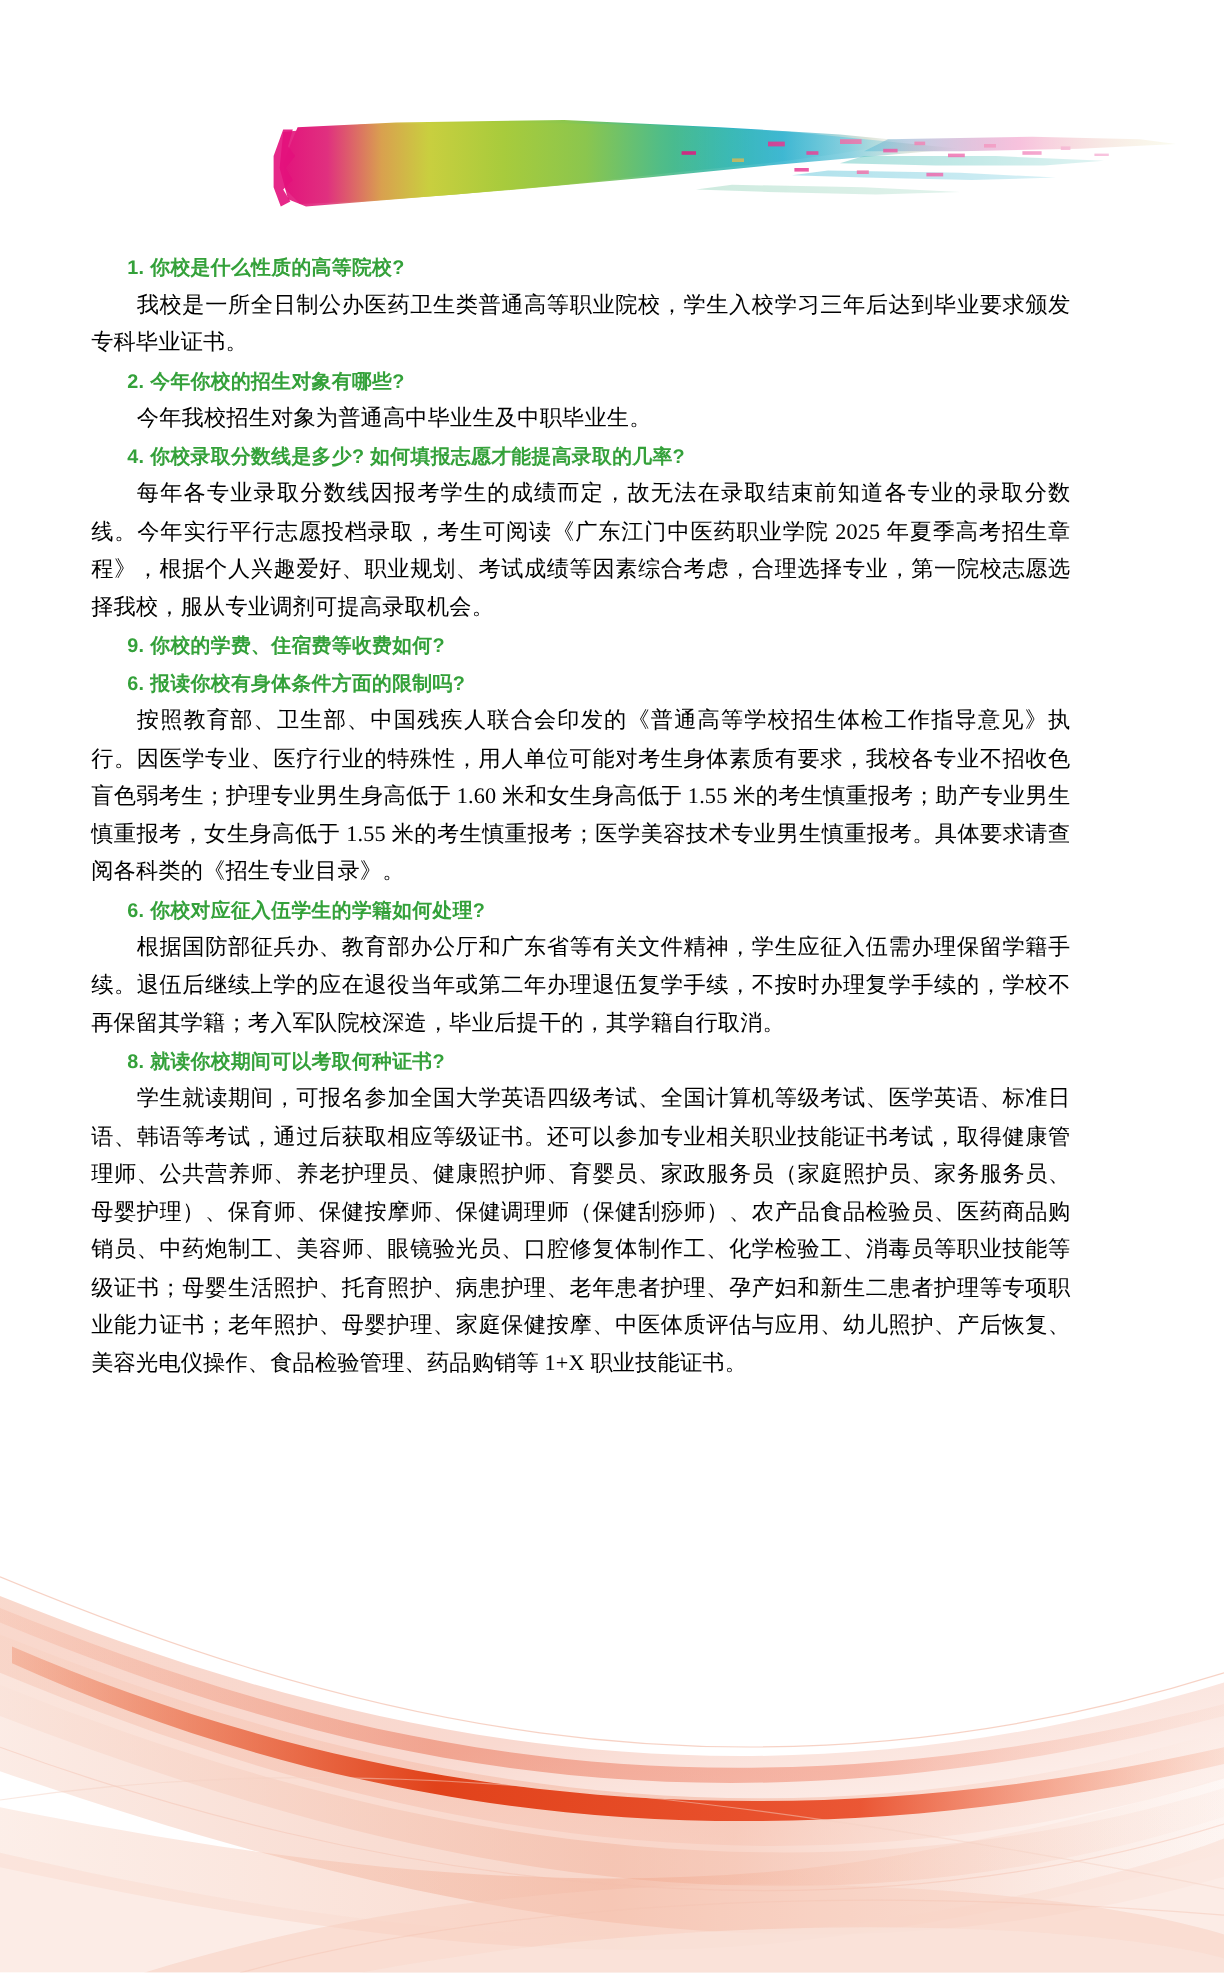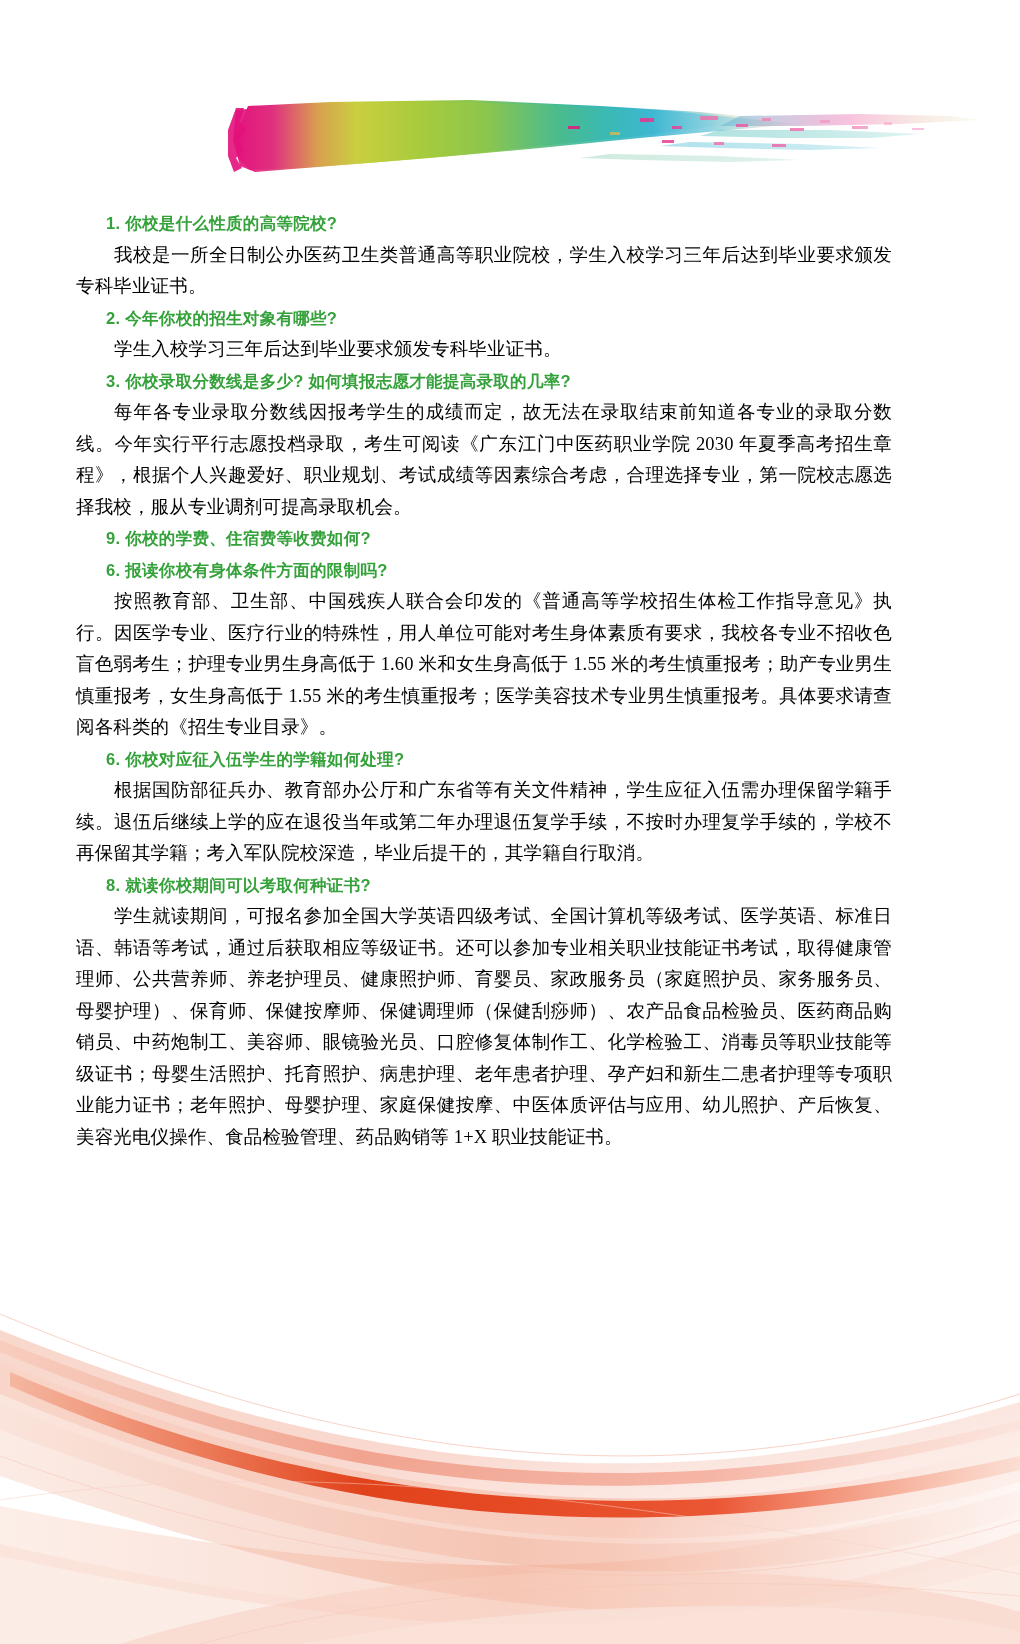--- a/index.html
+++ b/index.html
@@ -164,26 +164,26 @@
 
   <div class="content">
 
     <div class="qa-item">
       <p class="q-heading">1. 你校是什么性质的高等院校?</p>
       <p class="a-body">我校是一所全日制公办医药卫生类普通高等职业院校，学生入校学习三年后达到毕业要求颁发专科毕业证书。</p>
     </div>
 
     <div class="qa-item">
       <p class="q-heading">2. 今年你校的招生对象有哪些?</p>
-      <p class="a-body">学生入校学习三年后达到毕业要求颁发专科毕业证书。</p>
-    </div>
-
-    <div class="qa-item">
-      <p class="q-heading">3. 你校录取分数线是多少? 如何填报志愿才能提高录取的几率?</p>
-      <p class="a-body">每年各专业录取分数线因报考学生的成绩而定，故无法在录取结束前知道各专业的录取分数线。今年实行平行志愿投档录取，考生可阅读《广东江门中医药职业学院 2030 年夏季高考招生章程》，根据个人兴趣爱好、职业规划、考试成绩等因素综合考虑，合理选择专业，第一院校志愿选择我校，服从专业调剂可提高录取机会。</p>
+      <p class="a-body">今年我校招生对象为普通高中毕业生及中职毕业生。</p>
+    </div>
+
+    <div class="qa-item">
+      <p class="q-heading">4. 你校录取分数线是多少? 如何填报志愿才能提高录取的几率?</p>
+      <p class="a-body">每年各专业录取分数线因报考学生的成绩而定，故无法在录取结束前知道各专业的录取分数线。今年实行平行志愿投档录取，考生可阅读《广东江门中医药职业学院 2025 年夏季高考招生章程》，根据个人兴趣爱好、职业规划、考试成绩等因素综合考虑，合理选择专业，第一院校志愿选择我校，服从专业调剂可提高录取机会。</p>
     </div>
 
     <div class="qa-item">
       <p class="q-heading">9. 你校的学费、住宿费等收费如何?</p>
     </div>
 
     <div class="qa-item">
       <p class="q-heading">6. 报读你校有身体条件方面的限制吗?</p>
       <p class="a-body">按照教育部、卫生部、中国残疾人联合会印发的《普通高等学校招生体检工作指导意见》执行。因医学专业、医疗行业的特殊性，用人单位可能对考生身体素质有要求，我校各专业不招收色盲色弱考生；护理专业男生身高低于 1.60 米和女生身高低于 1.55 米的考生慎重报考；助产专业男生慎重报考，女生身高低于 1.55 米的考生慎重报考；医学美容技术专业男生慎重报考。具体要求请查阅各科类的《招生专业目录》。</p>
     </div>

